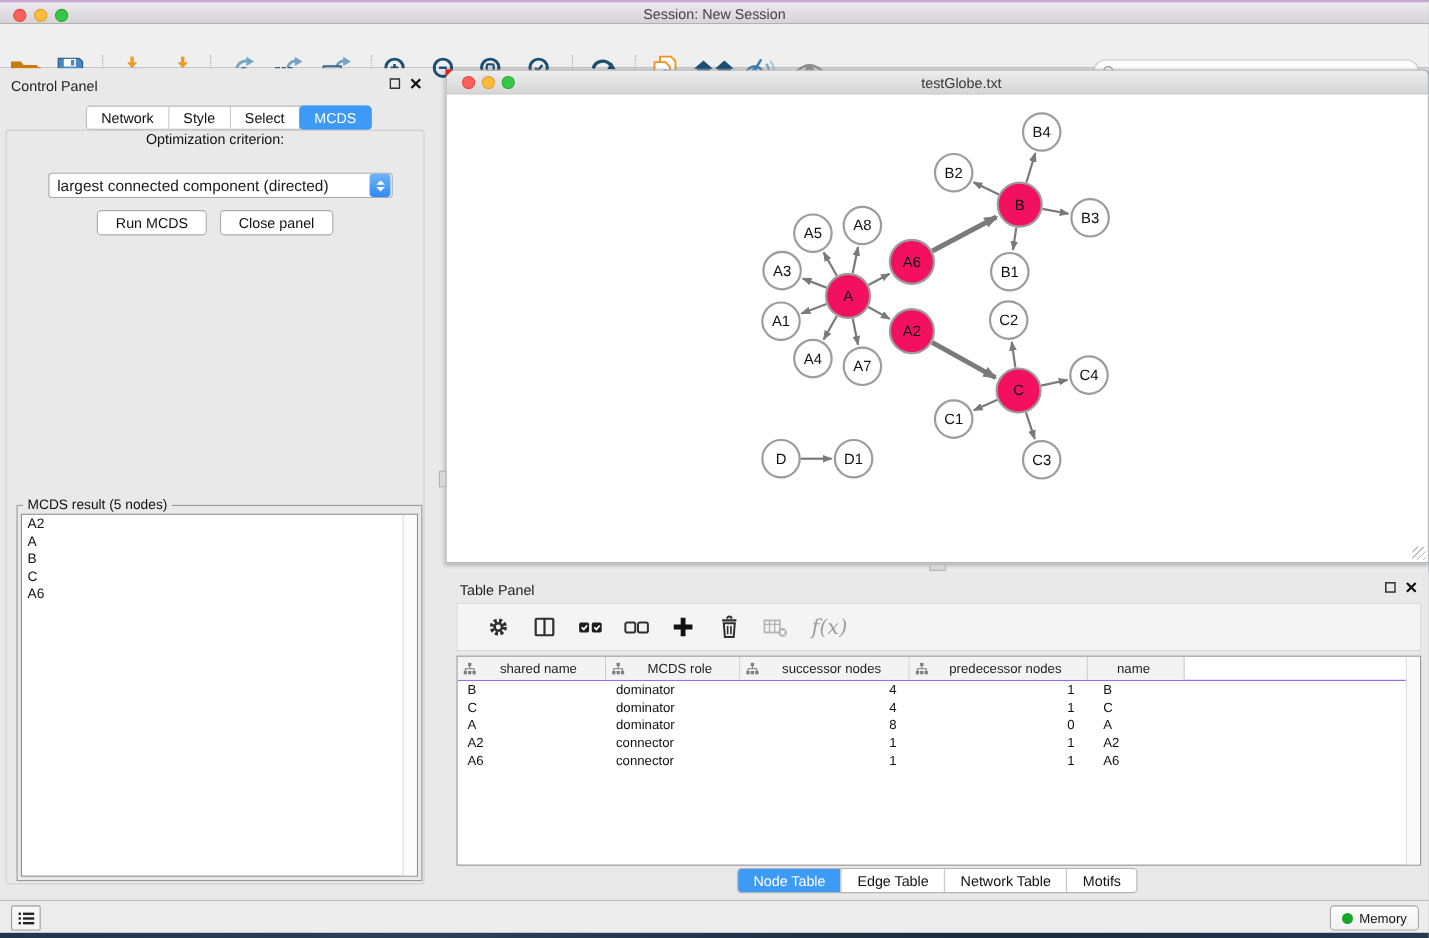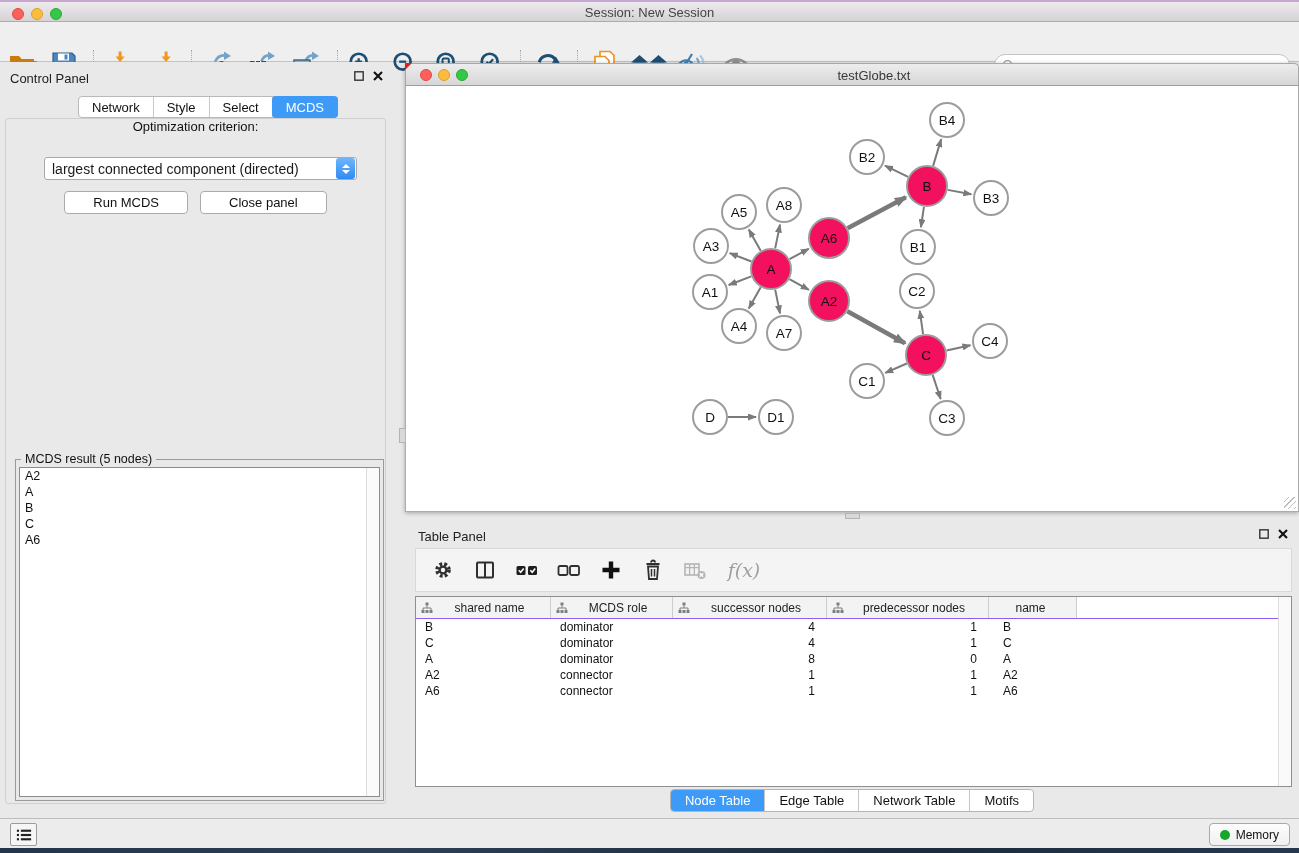--- a/index.html
+++ b/index.html
@@ -47,21 +47,21 @@
   .dropdown .dval{flex:1;font-size:14px;padding-left:7px;white-space:nowrap;overflow:hidden;}
   .spinner{width:19px;height:21px;background:linear-gradient(#6FB5FA,#2E8BF4);
     border-radius:3px;margin-right:1px;display:flex;flex-direction:column;align-items:center;
     justify-content:center;gap:2px;}
   .spinner .up{width:0;height:0;border-left:4px solid transparent;border-right:4px solid transparent;
     border-bottom:4px solid #fff;}
   .spinner .dn{width:0;height:0;border-left:4px solid transparent;border-right:4px solid transparent;
     border-top:4px solid #fff;}
   .btn-row{position:absolute;left:0;top:72px;width:100%;display:flex;justify-content:center;gap:12px;}
   .pbtn{background:#fff;border:1px solid #ABABAB;border-radius:4px;height:23px;
-    font-size:13px;color:#111;padding:2px 28px;font-family:"Liberation Sans",sans-serif;}
+    font-size:13px;color:#111;padding:2px 16px;font-family:"Liberation Sans",sans-serif;}
   .fieldset{position:absolute;left:9px;top:340px;width:369px;height:342px;
     border:1px solid #9A9A9A;}
   .fieldset .legend{position:absolute;left:5px;top:-8px;background:#E9E9E9;padding:0 4px;
     font-size:12.5px;color:#111;}
   .result-list{position:absolute;left:3px;top:7px;right:3px;bottom:3px;background:#fff;
     border:1px solid #8C8C8C;overflow:hidden;}
   .result-scroll{position:absolute;right:0;top:0;bottom:0;width:13px;background:#FBFBFB;
     border-left:1px solid #DCDCDC;}
   .result-item{font-size:12.5px;line-height:16px;padding-left:5px;color:#111;}
   
@@ -77,21 +77,21 @@
     border-top:none;}
   .resize-grip{position:absolute;right:2px;bottom:2px;width:12px;height:12px;
     background:repeating-linear-gradient(135deg,transparent 0 3px,#BDBDBD 3px 4px);}
   .handle-left{position:absolute;left:399px;top:428px;width:7px;height:15px;background:#D8D8D8;
     border:1px solid #B4B4B4;}
   .handle-bottom{position:absolute;left:845px;top:513px;width:15px;height:6px;background:#D8D8D8;
     border:1px solid #B4B4B4;}
   
   .table-panel{position:absolute;left:405px;top:520px;width:894px;height:298px;background:#E9E9E9;}
   .tp-toolbar{position:absolute;left:10px;top:28px;width:877px;height:44px;background:#F4F4F4;
-    border:1px solid #D8D8D8;display:flex;align-items:center;gap:12px;padding-left:12px;}
+    border:1px solid #D8D8D8;display:flex;align-items:center;gap:12px;padding-left:22px;}
   .tpi{width:30px;height:30px;display:flex;align-items:center;justify-content:center;}
   .fx{font-family:"DejaVu Serif",serif;font-style:italic;color:#9E9E9E;font-size:19px;}
   .tablewrap{position:absolute;left:10px;top:76px;width:877px;height:191px;background:#fff;
     border:1px solid #8F8F8F;overflow:hidden;}
   .thead{display:flex;height:22px;border-bottom:1px solid #8b5cf6;}
   .th{background:#F3F3F3;border-right:1px solid #CDCDCD;display:flex;align-items:center;
     font-size:12px;color:#222;}
   .th .thlabel{flex:1;text-align:center;padding-right:4px;}
   .th svg{margin-left:5px;}
   .trow{display:flex;height:16px;align-items:center;}

